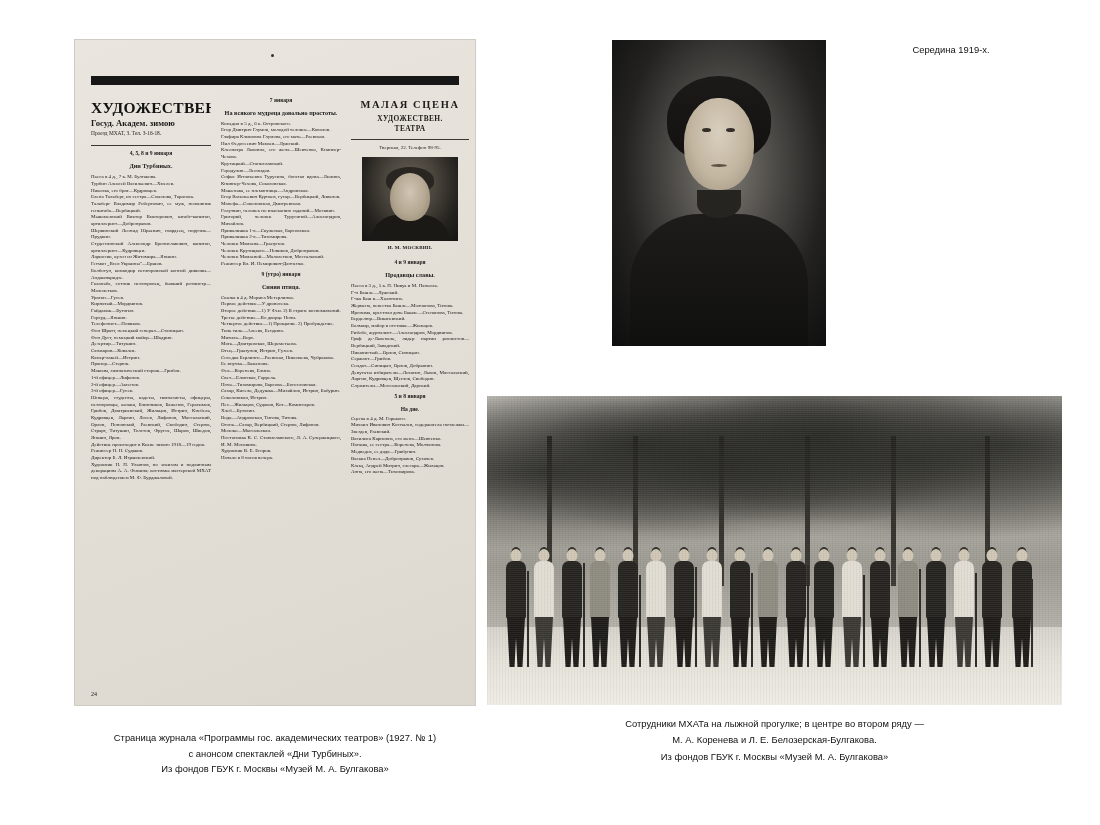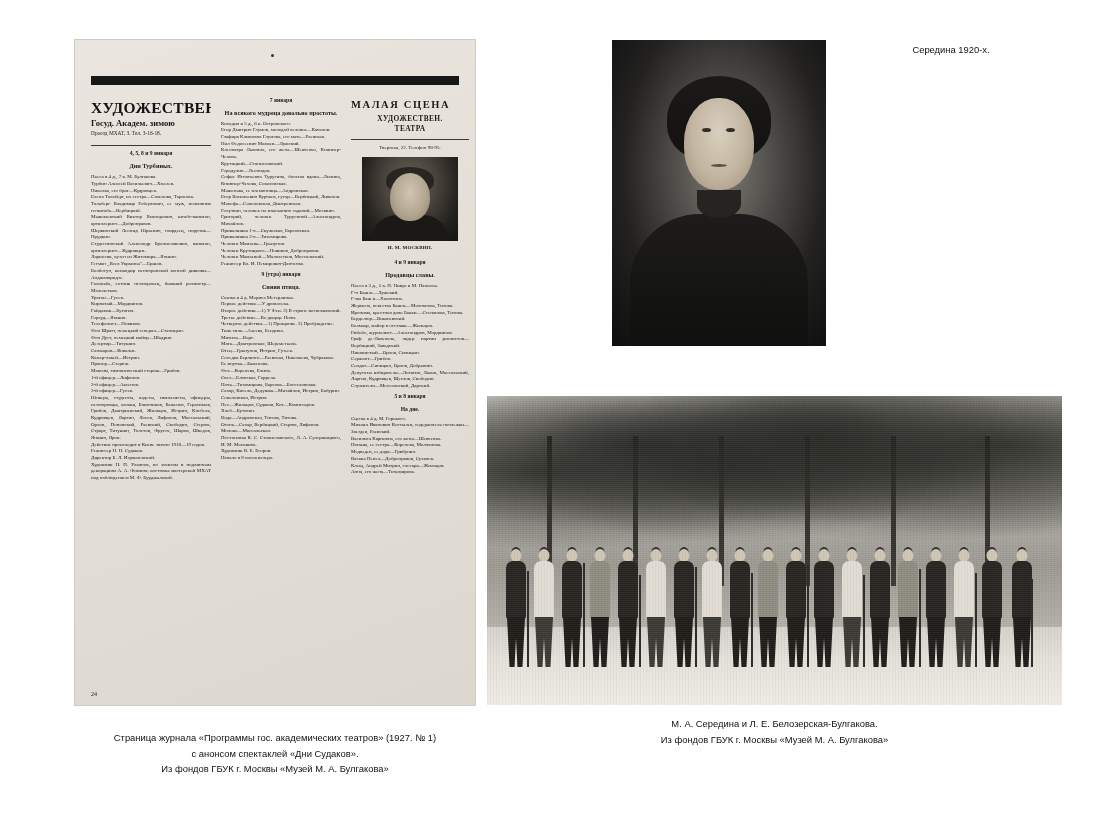--- a/index.html
+++ b/index.html
@@ -116,20 +116,21 @@
     text-align: center;
     font-weight: bold;
     font-size: 5.6px;
     margin: 5px 0 2px;
   }
   .para { margin: 0 0 2px; }
   .tight { line-height: 1.34; }
 
   .hdr-right {
     font-family: "Liberation Serif", serif;
+    text-align: center;
     font-weight: bold;
     font-size: 10.5px;
     letter-spacing: 1.6px;
     margin: 4px 0 1px;
   }
   .hdr-right2 {
     font-family: "Liberation Serif", serif;
     text-align: center;
     font-weight: bold;
     font-size: 7.4px;
@@ -550,37 +551,37 @@
         </div>
 
       </div>
 
       <div class="scan-pageno">24</div>
     </div>
   </div>
 
   <div class="caption caption-left">
     <div>Страница журнала «Программы гос. академических театров» (1927. № 1)</div>
-    <div>с анонсом спектаклей «Дни Судаков».</div>
+    <div>с анонсом спектаклей «Дни Турбиных».</div>
     <div>Из фондов ГБУК г. Москвы «Музей М. А. Булгакова»</div>
   </div>
 
   <div class="photo-portrait">
     <div class="pp-vignette"></div>
     <div class="pp-body"></div>
     <div class="pp-hair"></div>
     <div class="pp-face"></div>
     <div class="pp-eye l"></div>
     <div class="pp-eye r"></div>
     <div class="pp-mouth"></div>
     <div class="pp-collar"></div>
   </div>
 
   <div class="caption-tr">
-    <div>Середина 1920-х.</div>
+    <div>Середина 1919-х.</div>
   </div>
 
   <div class="photo-group">
     <div class="pg-sky"></div>
     <div class="pg-trees"></div>
 
     <div class="pg-trunk" style="left:60px;"></div>
     <div class="pg-trunk" style="left:146px;"></div>
     <div class="pg-trunk" style="left:232px;"></div>
     <div class="pg-trunk" style="left:318px;"></div>
@@ -695,17 +696,18 @@
       <div class="ski" style="left:376px; height:92px;"></div>
       <div class="ski" style="left:432px; height:98px;"></div>
       <div class="ski" style="left:488px; height:94px;"></div>
       <div class="ski" style="left:544px; height:88px;"></div>
     </div>
 
     <div class="pg-grain"></div>
   </div>
 
   <div class="caption-br">
-    <div>М. А. Середина и Л. Е. Белозерская-Булгакова.</div>
+    <div>Сотрудники МХАТа на лыжной прогулке; в центре во втором ряду —</div>
+    <div>М. А. Коренева и Л. Е. Белозерская-Булгакова.</div>
     <div>Из фондов ГБУК г. Москвы «Музей М. А. Булгакова»</div>
   </div>
 
 </div>
 
 </body></html>

